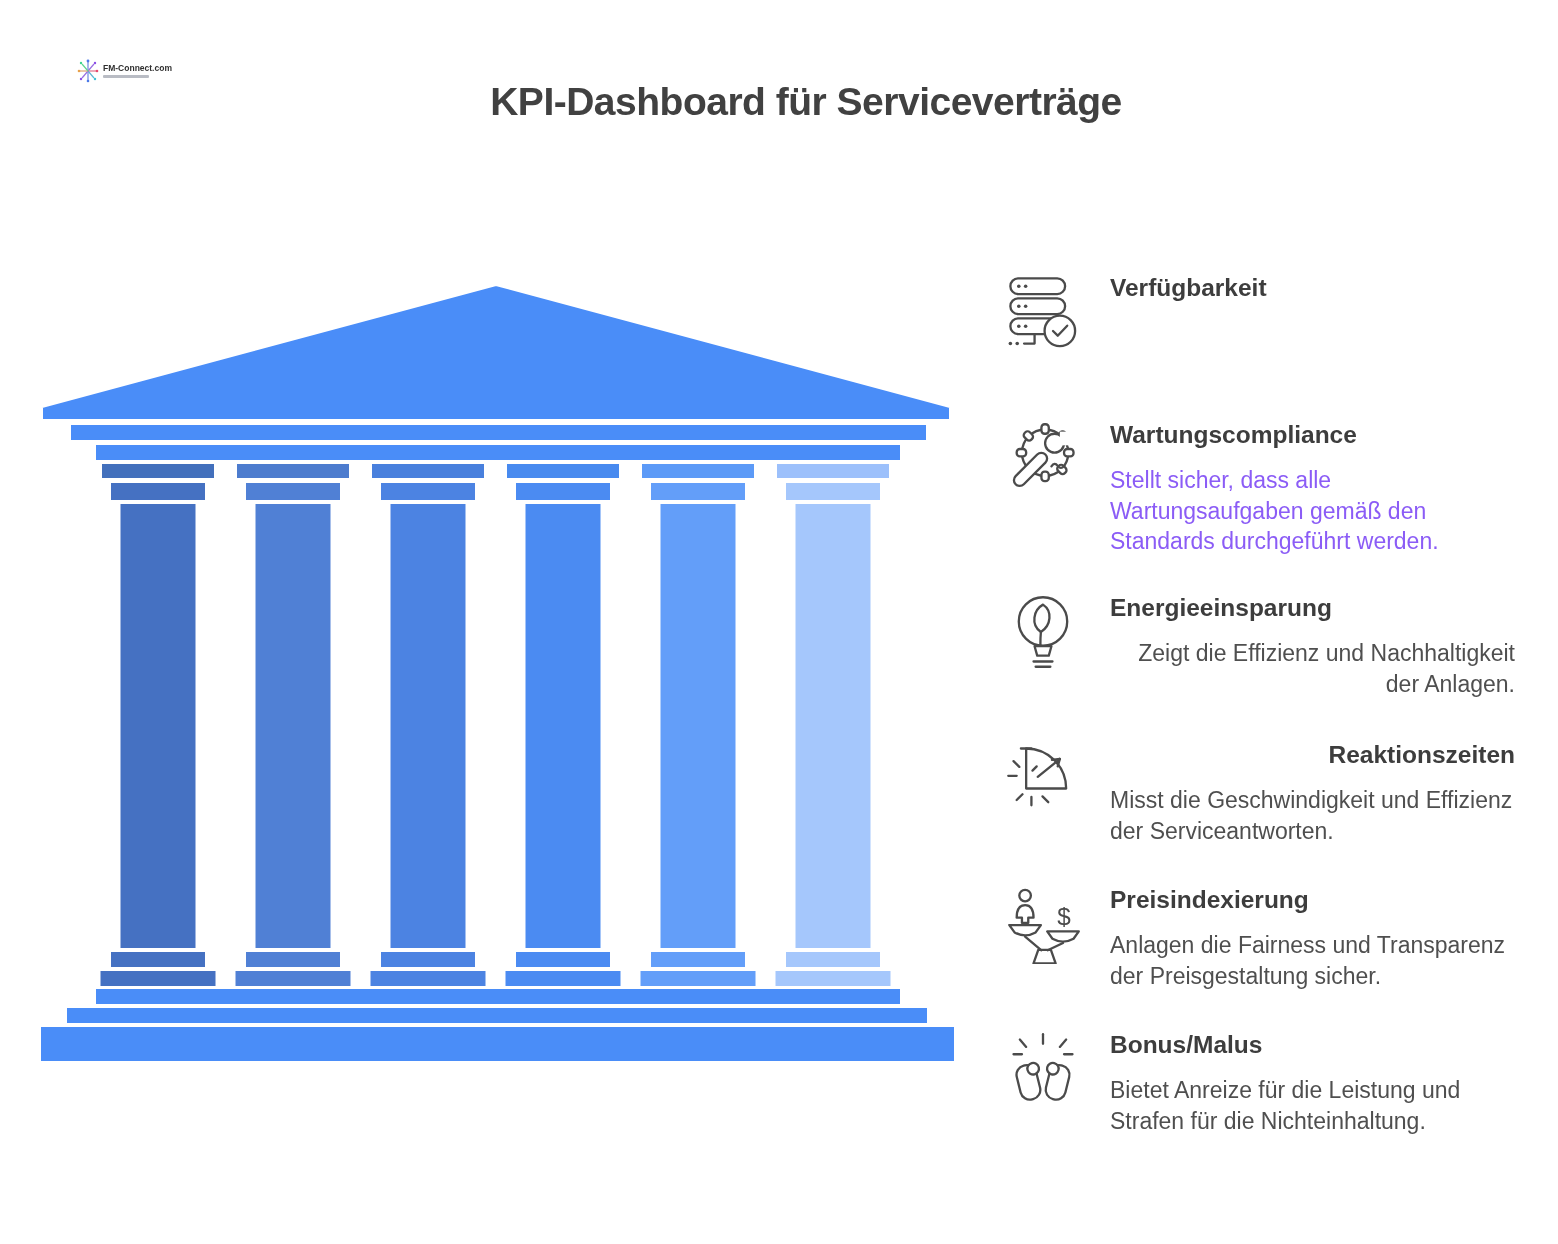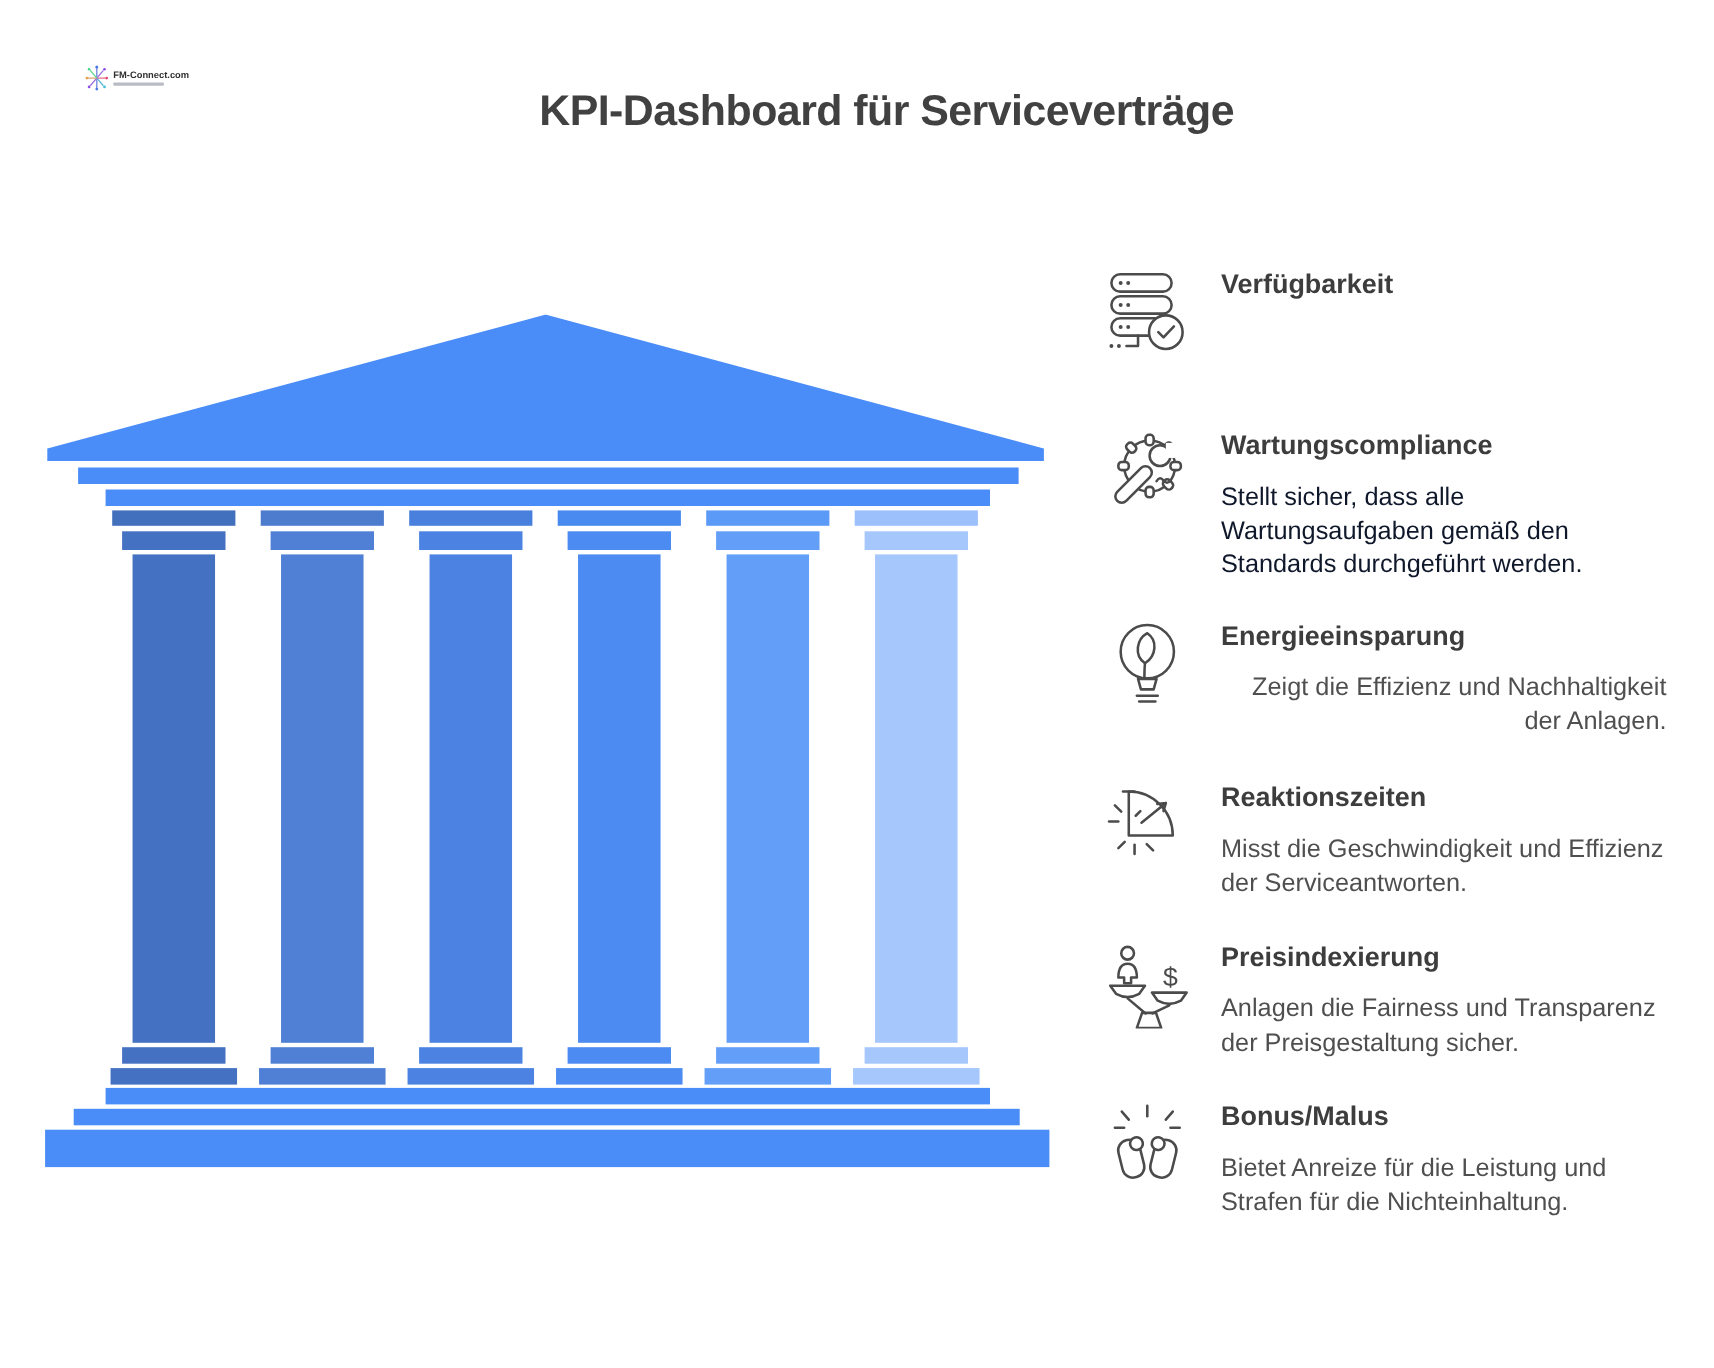--- a/index.html
+++ b/index.html
@@ -10,21 +10,21 @@
   .page-title{
     position:absolute;top:80px;left:0;width:1612px;text-align:center;
     font-size:39px;font-weight:bold;letter-spacing:-0.5px;
   }
   .logo{position:absolute;left:76px;top:58px;display:flex;align-items:flex-start;gap:3px;}
   .logo-textcol{display:flex;flex-direction:column;gap:2px;padding-top:6px;}
   .logo-name{font-size:8.5px;font-weight:bold;color:#2f2f2f;line-height:9px;}
   .logo-tagline{width:46px;height:2.5px;background:#b9bcc4;border-radius:1px;}
   #temple-svg{position:absolute;left:0;top:0;}
   .kpi-panel{position:absolute;left:0;top:0;width:1558px;height:1244px;}
-  .kpi-item{position:absolute;left:1003px;display:flex;align-items:flex-start;}
+  .kpi-item{position:absolute;left:1003px;display:flex;align-items:flex-start;margin-top:29px;}
   .kpi-icon{width:88px;flex:0 0 88px;margin-right:19px;}
   .kpi-text{width:405px;}
   .kpi-title{font-size:24.5px;font-weight:bold;margin:2px 0 16px 0;}
   .kpi-desc{font-size:23px;line-height:30.5px;}
   svg.icon{display:block;}
 </style>
 </head>
 <body>
 
 <div class="logo">
@@ -144,21 +144,21 @@
           </g>
           <circle cx="49" cy="23" r="9" fill="#ffffff"></circle>
         </g>
         <rect x="54" y="12" width="12" height="13" fill="#ffffff"></rect>
         <rect x="0" y="-5.5" width="40" height="11" rx="5.5" transform="translate(12,62) rotate(-45)" fill="#ffffff" stroke="#4b4b4b" stroke-width="2.2"></rect>
         <path d="M46,45 q3,-4.5 6,-0.5 q3,4 6,0" fill="none" stroke="#4b4b4b" stroke-width="2.2" stroke-linecap="round"></path>
       </svg>
     </div>
     <div class="kpi-text">
       <div class="kpi-title" style="color: rgb(61, 61, 61);">Wartungscompliance</div>
-      <div class="kpi-desc" style="color: #0f172a;">Stellt sicher, dass alle Wartungsaufgaben gemäß den Standards durchgeführt werden.</div>
+      <div class="kpi-desc" style="color: #8b5cf6;">Stellt sicher, dass alle Wartungsaufgaben gemäß den Standards durchgeführt werden.</div>
     </div>
   </div>
 
   <div class="kpi-item" style="top:563px;">
     <div class="kpi-icon">
       <svg class="icon" width="80" height="80" viewBox="0 0 76 76">
         <g fill="none" stroke="#4b4b4b" stroke-width="2.2" stroke-linecap="round" stroke-linejoin="round">
           <circle cx="38" cy="28" r="23"></circle>
           <path d="M38,12 C29,17 26,31 36,38 C46,31.5 47,18 38,12 Z"></path>
           <path d="M36,38 C35.5,43 35.5,47 35.5,51"></path>
@@ -185,21 +185,21 @@
           <path d="M28,30 L32,26"></path>
           <path d="M10,21 l5.5,5.5"></path>
           <path d="M5,35 h8"></path>
           <path d="M13,58 l5.5,-5.5"></path>
           <path d="M27,63 V55"></path>
           <path d="M43,60 l-5.5,-5.5"></path>
         </g>
       </svg>
     </div>
     <div class="kpi-text">
-      <div class="kpi-title" style="color: rgb(61, 61, 61);">Reaktionszeiten</div>
+      <div class="kpi-title" style="color: rgb(61, 61, 61); text-align: right;">Reaktionszeiten</div>
       <div class="kpi-desc" style="color: rgb(79, 79, 79);">Misst die Geschwindigkeit und Effizienz der Serviceantworten.</div>
     </div>
   </div>
 
   <div class="kpi-item" style="top:855px;">
     <div class="kpi-icon">
       <svg class="icon" width="80" height="80" viewBox="0 0 76 76">
         <g fill="none" stroke="#4b4b4b" stroke-width="2.2" stroke-linecap="round" stroke-linejoin="round">
           <circle cx="21" cy="11" r="5.5"></circle>
           <path d="M13,32 q0,-12 8,-12 q8,0 8,12 h-5 v5 h-6 v-5 z"></path>

